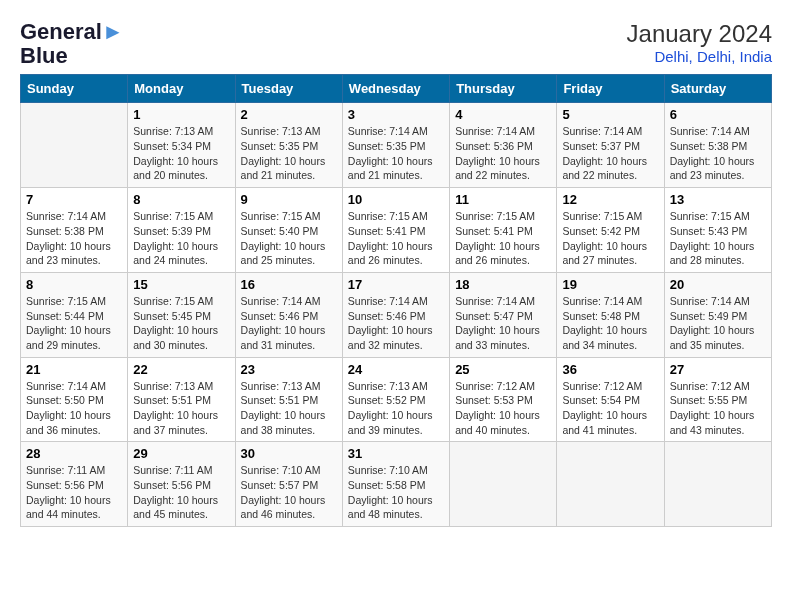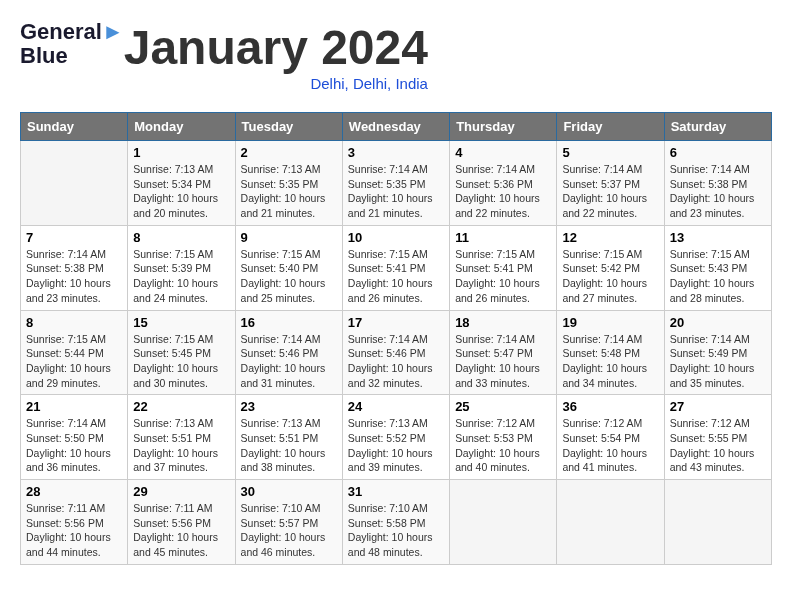--- a/index.html
+++ b/index.html
@@ -5,55 +5,56 @@
     * { box-sizing: border-box; margin: 0; padding: 0; }
     body {
       font-family: Arial, sans-serif;
       background: #fff;
       width: 792px;
       min-height: 612px;
       padding: 20px;
     }
     .header {
       display: flex;
+      justify-content: space-between;
       align-items: flex-start;
-      margin-bottom: 20px;
+      margin-bottom: 6px;
     }
     .logo {
       display: flex;
       align-items: center;
     }
     .logo-text {
       font-size: 22px;
       font-weight: bold;
       color: #1a1a2e;
       line-height: 1.1;
     }
     .logo-text span {
       color: #4a90d9;
     }
     .title-section {
       text-align: right;
     }
     .month-title {
-      font-size: 48px;
+      font-size: 24px;
       color: #333;
-      font-weight: bold;
+      font-weight: normal;
     }
     .location {
       font-size: 15px;
       color: #1d4ed8;
     }
     table {
       width: 100%;
       border-collapse: collapse;
       font-size: 11px;
     }
     thead tr th {
-      background-color: #737373;
+      background-color: #0369a1;
       color: #fff;
       text-align: left;
       padding: 6px 6px;
       font-size: 13px;
       font-weight: bold;
       border: 1px solid #2a6aa0;
     }
     tbody tr td {
       border: 1px solid #ccc;
       padding: 4px 5px;

